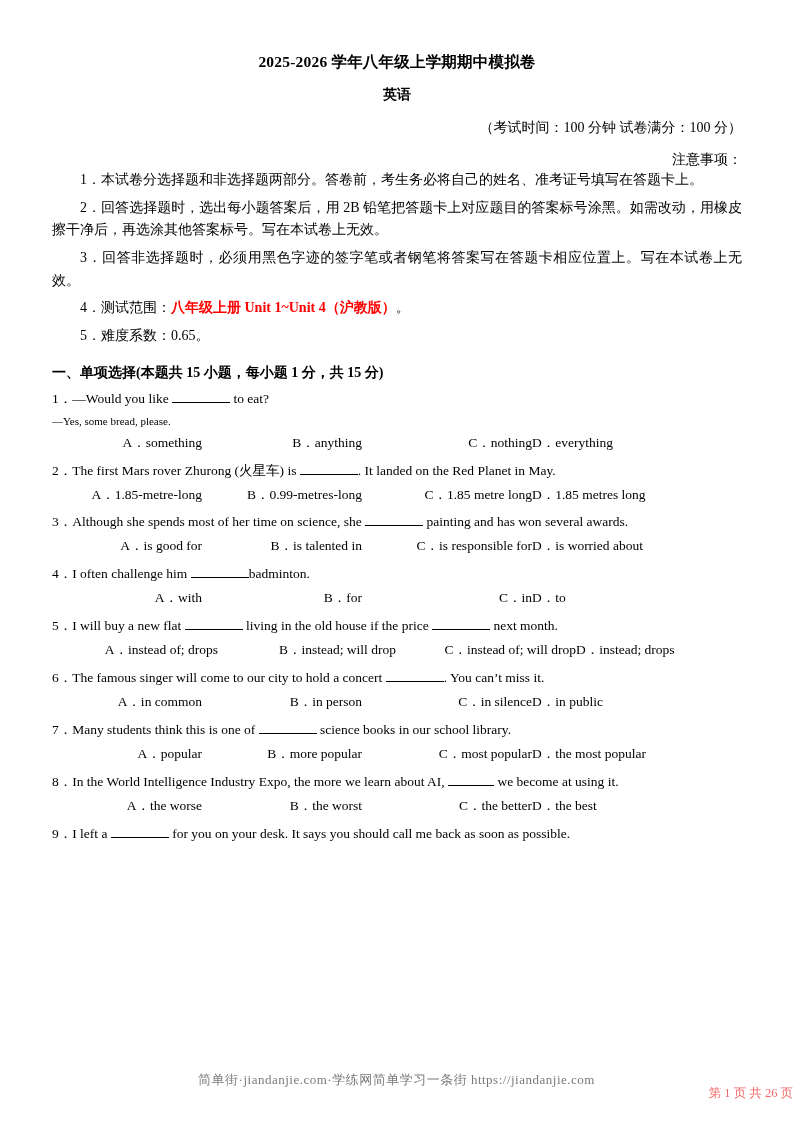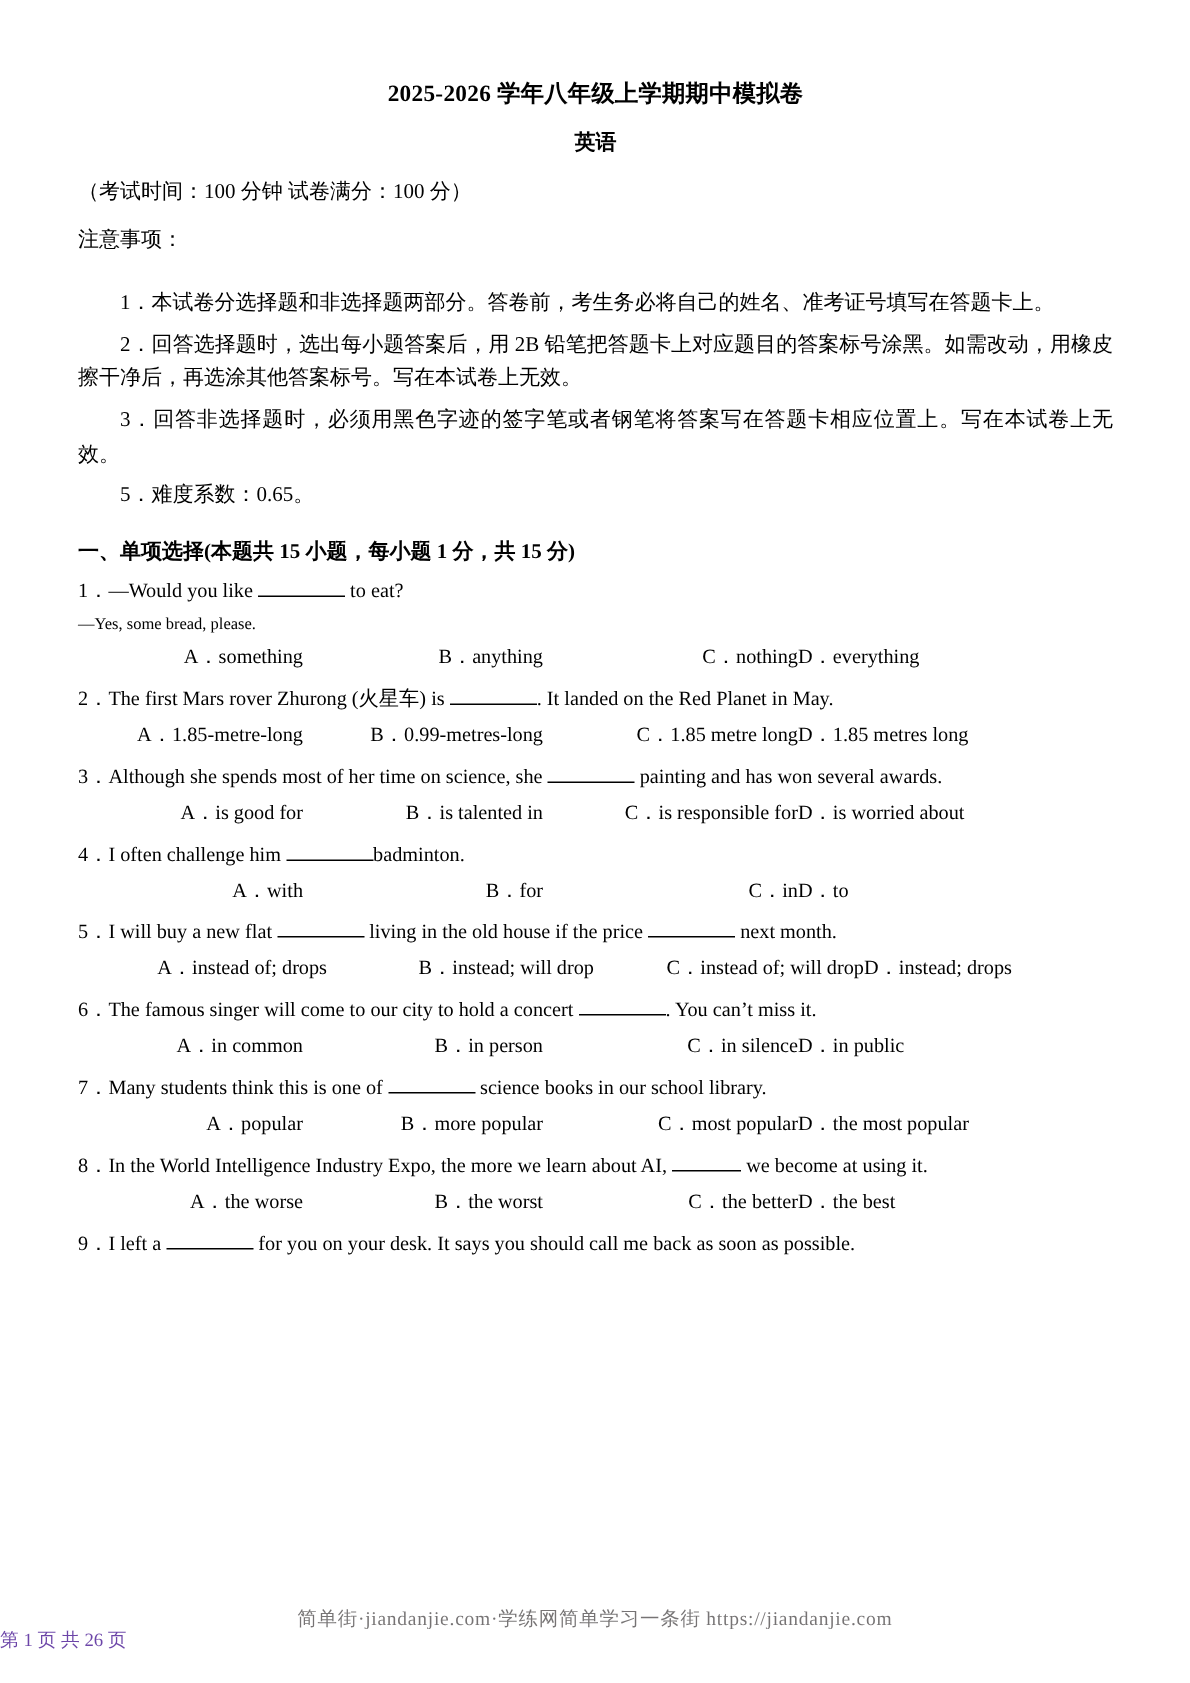--- a/index.html
+++ b/index.html
@@ -36,27 +36,28 @@
     margin: 0 0 13px 0;
     font-family: "Liberation Serif", serif;
   }
   .subject {
     text-align: center;
     font-weight: bold;
     font-size: 14px;
     margin: 0 0 15px 0;
   }
   .examline {
-    text-align: left;
+    text-align: right;
     font-size: 14px;
     margin: 0 0 14px 0;
   }
   .notice-head {
     font-size: 14px;
-    margin: 0 0 23px 0;
+    margin: 0 0 0 0;
+    text-align: right;
   }
   .notice-item {
     font-size: 14px;
     line-height: 1.62;
     margin: 0 0 5px 0;
     text-indent: 28px;
     text-align: justify;
   }
   .red {
     color: #ff0000;
@@ -107,41 +108,44 @@
     color: #231f20;
     letter-spacing: 0.5px;
     opacity: 0.62;
     margin-top: 40px;
   }
   .footer-sub {
     position: absolute;
     left: 0;
     top: 1085px;
     width: 793px;
-    text-align: left;
+    text-align: right;
     font-size: 12.5px;
-    color: #4c1d95;
+    color: #ef4444;
     opacity: 0.82;
   }
 </style>
 </head>
 <body>
 
 <div class="page">
   <div class="content">
 
     <div class="title">2025-2026 学年八年级上学期期中模拟卷</div>
     <div class="subject">英语</div>
     <div class="examline">（考试时间：100 分钟    试卷满分：100 分）</div>
 
     <div class="notice-head">注意事项：</div>
 
     <div class="notice-item">1．本试卷分选择题和非选择题两部分。答卷前，考生务必将自己的姓名、准考证号填写在答题卡上。</div>
     <div class="notice-item">2．回答选择题时，选出每小题答案后，用 2B 铅笔把答题卡上对应题目的答案标号涂黑。如需改动，用橡皮擦干净后，再选涂其他答案标号。写在本试卷上无效。</div>
     <div class="notice-item">3．回答非选择题时，必须用黑色字迹的签字笔或者钢笔将答案写在答题卡相应位置上。写在本试卷上无效。</div>
+    <div class="notice-item">
+      <span>4．测试范围：</span><span class="red">八年级上册  Unit 1~Unit 4（沪教版）</span><span>。</span>
+    </div>
     <div class="notice-item">5．难度系数：0.65。</div>
 
     <div class="section-head">一、单项选择(本题共 15 小题，每小题 1 分，共 15 分)</div>
 
     <div class="q">
       <span>1．</span><span>—Would you like </span><span class="blank"></span><span> to eat?</span>
     </div>
     <div class="q-sub">—Yes, some bread, please.</div>
     <div class="opts">
       <span class="opt" style="width:150px">A．something</span>

